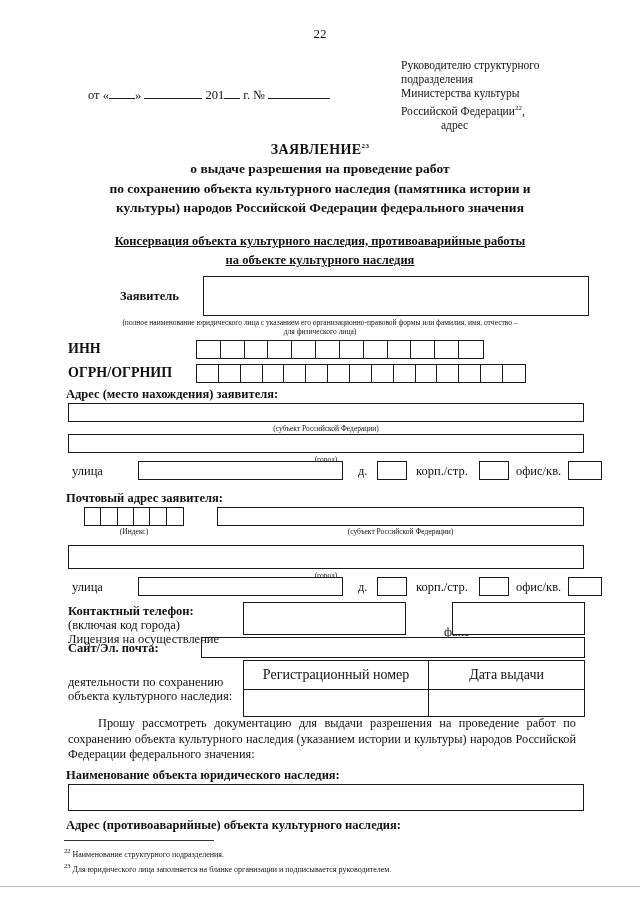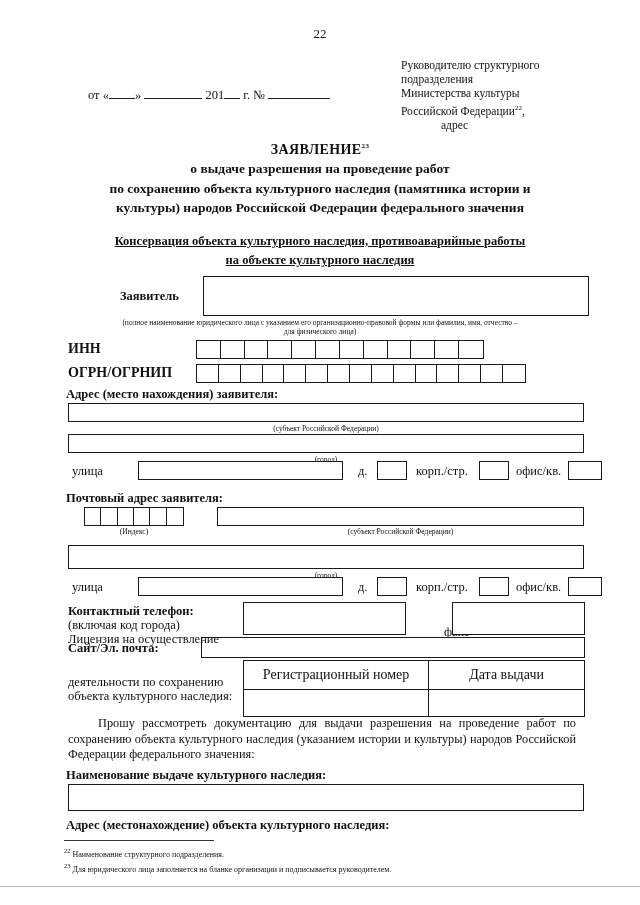--- a/index.html
+++ b/index.html
@@ -279,24 +279,24 @@
     <tbody>
       <tr>
         <td style="height:24px;"></td>
         <td style="height:24px;"></td>
       </tr>
     </tbody>
   </table>
 
   <div class="abs" id="request-par">Прошу рассмотреть документацию для выдачи разрешения на проведение работ по сохранению объекта культурного наследия (указанием истории и культуры) народов Российской Федерации федерального значения:</div>
 
-  <div class="lbl bold" style="top:768px; left:66px;">Наименование выдаче культурного наследия:</div>
+  <div class="lbl bold" style="top:768px; left:66px;">Наименование объекта юридического наследия:</div>
   <div class="box" style="top:784px; left:68px; width:516px; height:27px;"></div>
 
-  <div class="lbl bold" style="top:818px; left:66px;">Адрес (местонахождение) объекта культурного наследия:</div>
+  <div class="lbl bold" style="top:818px; left:66px;">Адрес (противоаварийные) объекта культурного наследия:</div>
 
   <div class="abs" id="fn-rule"></div>
   <div class="abs" id="footnotes">
     <span class="fn"><span class="mark">22</span><span> Наименование структурного подразделения.</span></span>
     <span class="fn"><span class="mark">23</span><span> Для юридического лица заполняется на бланке организации и подписывается руководителем.</span></span>
   </div>
 
   <div class="abs" id="bottom-rule"></div>
 
 </div>

